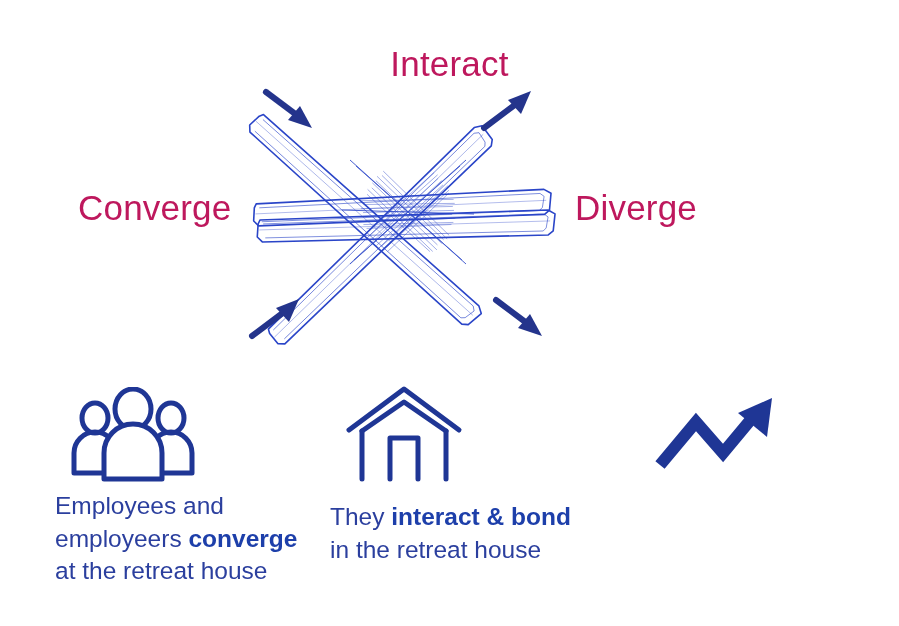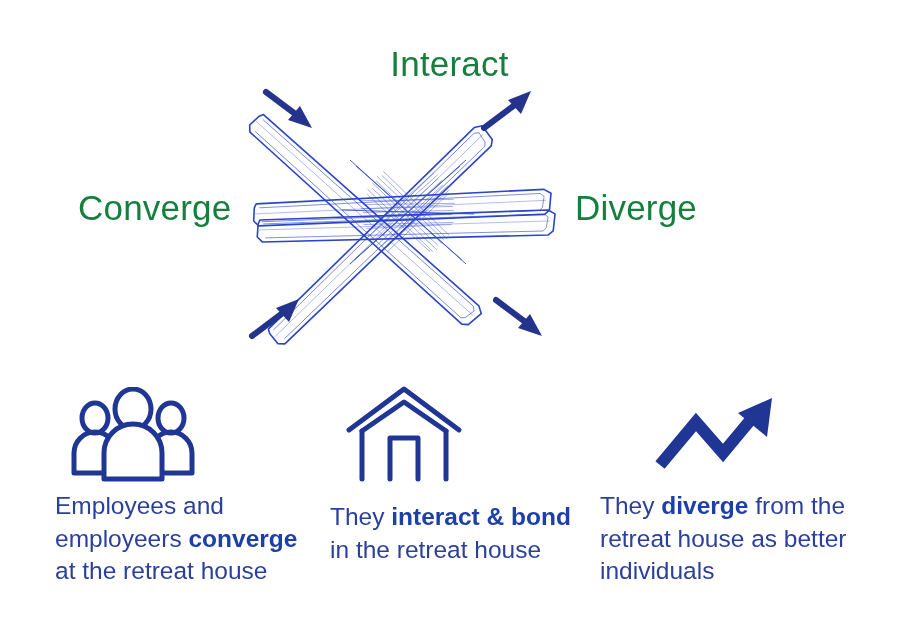--- a/index.html
+++ b/index.html
@@ -19,21 +19,21 @@
   
   #diagram {
     position: absolute;
     left: 0;
     top: 0;
     width: 899px;
     height: 370px;
   }
   .diagram-label {
     position: absolute;
-    color: #15803d;
+    color: #be185d;
     font-size: 35px;
     font-weight: 400;
     letter-spacing: 0.2px;
     white-space: nowrap;
     line-height: 1;
   }
   #label-interact {
     left: 0; right: 0;
     top: 46px;
     text-align: center;
@@ -229,17 +229,16 @@
       <div class="col-caption"><span>They </span><b>interact &amp; bond</b><span> in the retreat house</span></div>
     </div>
 
     <div class="column" id="col-3">
       <div class="col-icon">
         <svg width="122" height="82" viewBox="0 0 122 82">
           <polyline points="5,72 41,29 68,60 103,18" fill="none" stroke="#1f3695" stroke-width="12" stroke-linejoin="miter" stroke-linecap="butt"></polyline>
           <polygon points="117,5 112,44 83,20" fill="#1f3695"></polygon>
         </svg>
       </div>
-      <div class="col-caption"><span>They </span><b>diverge</b><span> from the retreat house as better individuals</span></div>
     </div>
 
   </div>
 </div>
 
 </body></html>

